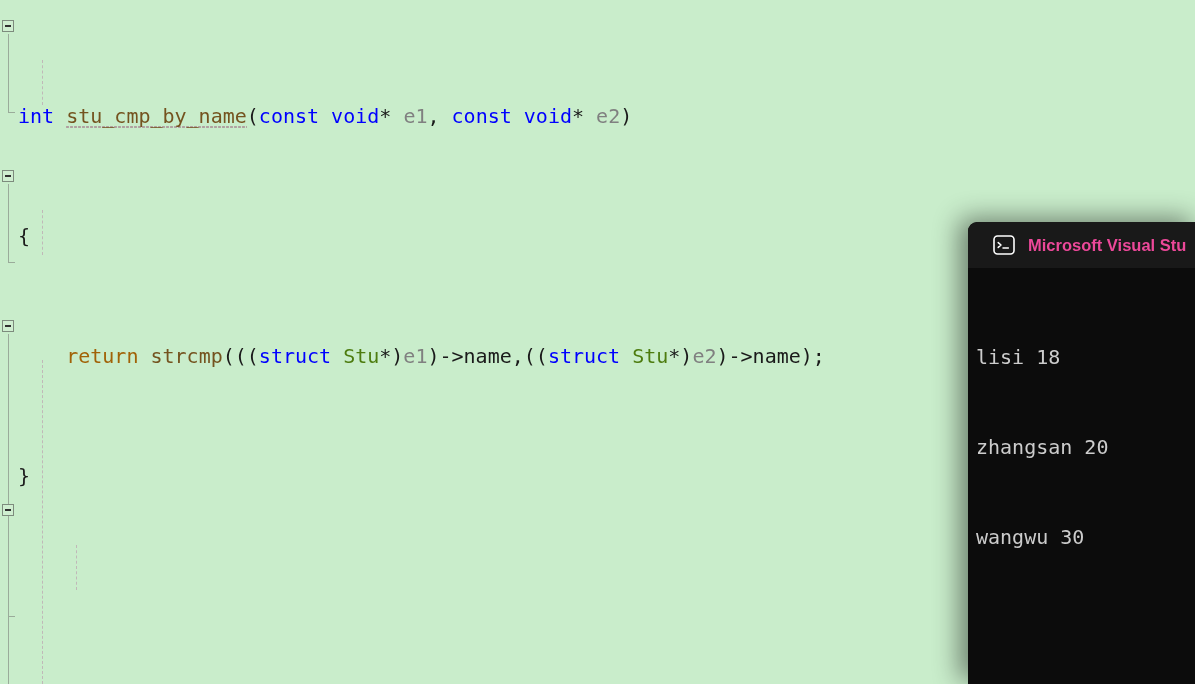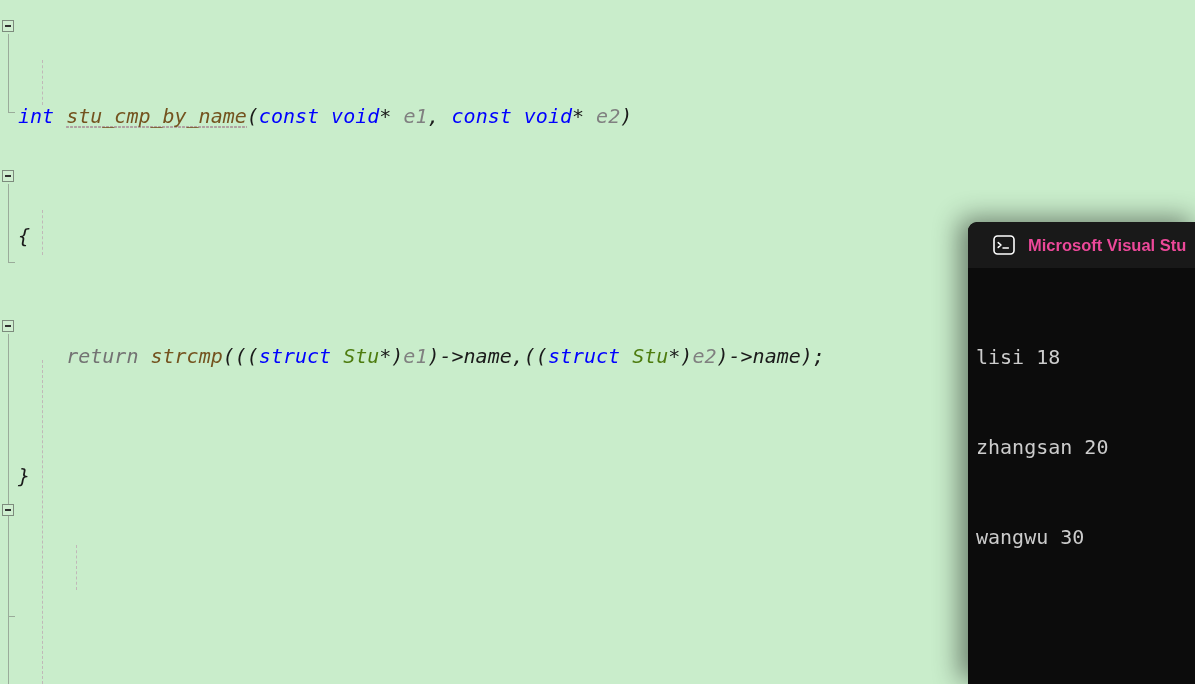--- a/index.html
+++ b/index.html
@@ -13,25 +13,25 @@
   
   #editor{position:absolute;left:0;top:0;width:1195px;height:684px;background:#c9edcb;}
 
   .code{
     position:absolute;left:0;top:0;
     font-family:"DejaVu Sans Mono","Liberation Mono",monospace;
     font-size:20px;line-height:30px;
     white-space:pre;
     color:#1a1a1a;
   }
-  .line{height:30px;white-space:pre;position:relative;font-style:italic;}
+  .line{height:30px;white-space:pre;position:relative;}
 
   
   .kw   {color:#0000ff;}            
-  .ctl  {color:#737373;}            
+  .ctl  {color:#a16207;}            
   .fn   {color:#74531f;}            
   .type {color:#4d7c0f;}            
   .var  {color:#808080;}
   .pl   {color:#1a1a1a;}            
   .mem  {color:#1a1a1a;text-align:center;}        
 
   
   .sq{
     background-image:radial-gradient(circle at 1.5px 2px, #b0a0a0 1.1px, rgba(0,0,0,0) 1.3px);
     background-size:4px 4px;

